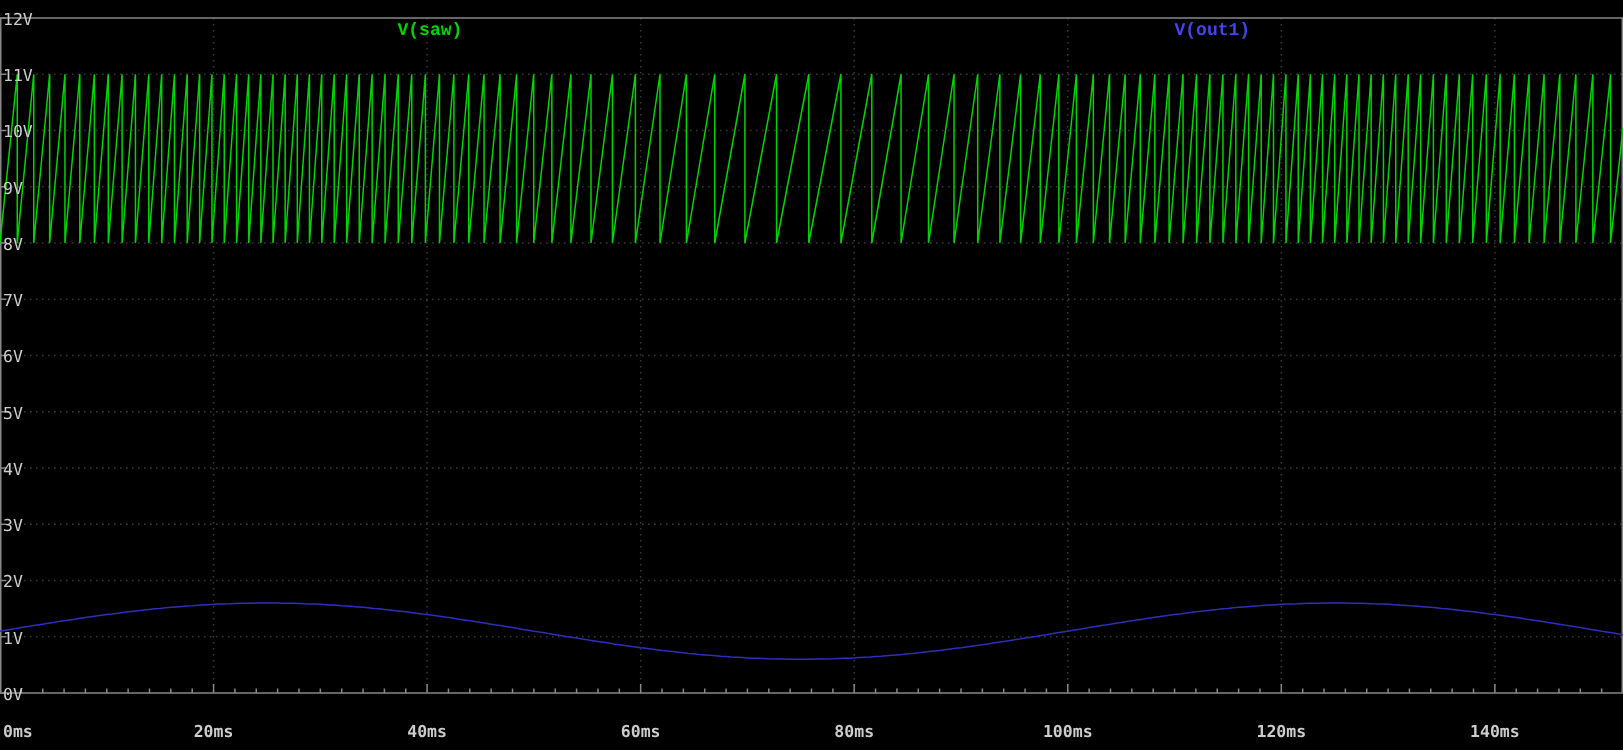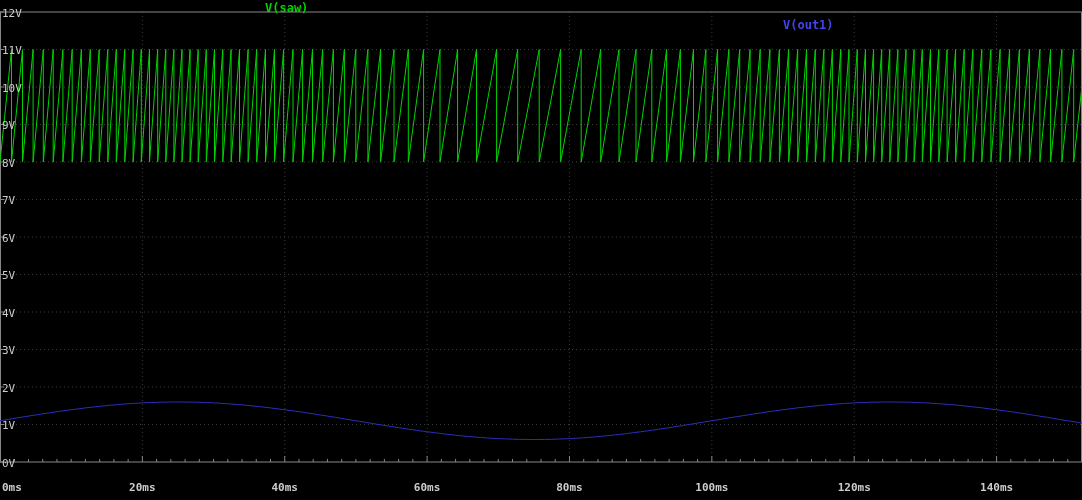--- a/index.html
+++ b/index.html
@@ -1,21 +1,21 @@
 <!DOCTYPE html>
 <html><head>
 <meta charset="utf-8">
 <style>
   html,body{margin:0;padding:0;background:#000;}
   #viewer{position:relative;width:1082px;height:500px;background:#000;overflow:hidden;
           font-family:"DejaVu Sans Mono","Liberation Mono",monospace;}
   #plot-svg{position:absolute;left:0;top:0;}
-  .trace-label{position:absolute;top:1px;font-size:12px;font-weight:bold;cursor:pointer;}
+  .trace-label{position:absolute;top:13px;font-size:12px;font-weight:bold;cursor:pointer;font-family:Liberation Mono, monospace;}
   #trace-label-saw{left:265px;color:#00d400;}
-  #trace-label-out1{left:783px;color:#4444ee;margin-top:17px;}
+  #trace-label-out1{left:783px;color:#4444ee;}
 </style>
 </head>
 <body>
 
 <div id="viewer">
   <svg id="plot-svg" width="1082" height="500">
     <g id="grid-layer">
         <line x1="142.36842105263156" y1="12" x2="142.36842105263156" y2="462" stroke="#3a3a3a" stroke-dasharray="1 3"></line>
         <line x1="284.7368421052631" y1="12" x2="284.7368421052631" y2="462" stroke="#3a3a3a" stroke-dasharray="1 3"></line>
         <line x1="427.10526315789474" y1="12" x2="427.10526315789474" y2="462" stroke="#3a3a3a" stroke-dasharray="1 3"></line>

